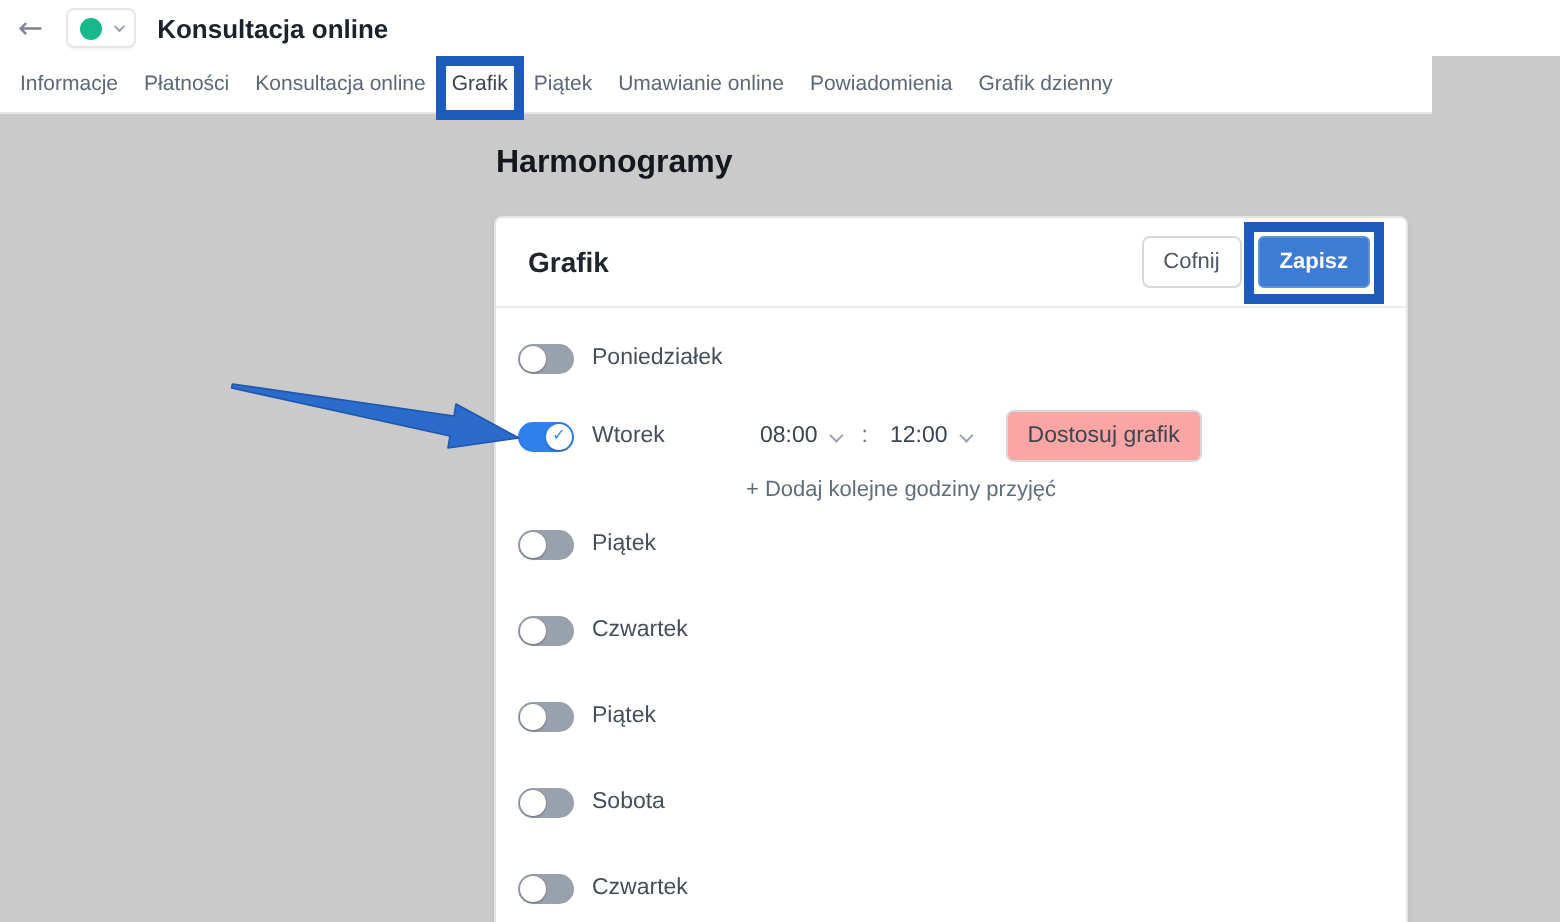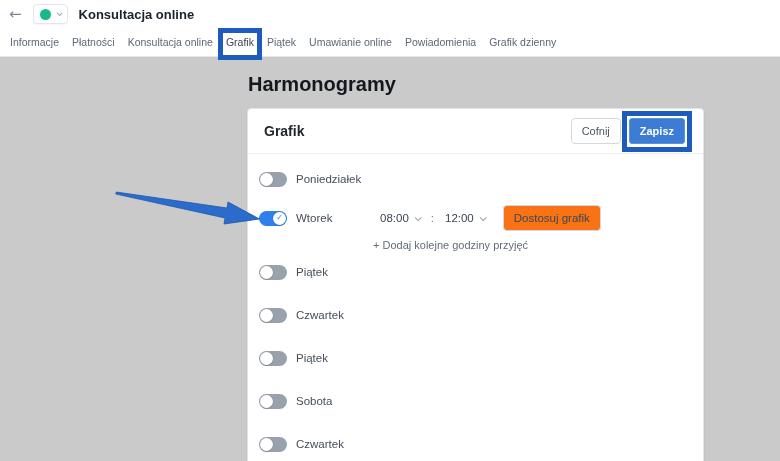--- a/index.html
+++ b/index.html
@@ -23,33 +23,33 @@
     display:flex; align-items:center; gap:6px; cursor:pointer;
     box-shadow:0 1px 1px rgba(0,0,0,0.04);
   }
   .green-dot { width:11px; height:11px; border-radius:50%; background:#17b98a; }
   .chev { display:inline-block; width:5px; height:5px; border-right:1.4px solid #9aa3af; border-bottom:1.4px solid #9aa3af; transform:rotate(45deg) translateY(-1px); }
   .chev.small { width:4px; height:4px; }
   .app-title { margin-left:11px; font-size:13px; font-weight:bold; color:#1b222c; }
 
   
   .tabbar {
-    position:absolute; top:28px; left:0; width:780px; height:29px;
+    position:absolute; top:28px; left:0; width:716px; height:29px;
     background:#fff; border-bottom:1px solid #e4e6ea;
     display:flex; align-items:center; padding-left:10px; gap:13px;
   }
   .tab { font-size:10.5px; color:#5c6877; white-space:nowrap; cursor:pointer; }
   .tab.active-wrap { position:relative; color:#3c4552; z-index:6; }
   .annotation-box {
     position:absolute; left:-8px; right:-8px; top:-8px; bottom:-12px;
     border:5px solid #1d5bbd; z-index:5; pointer-events:none;
   }
 
   
-  .page-heading { position:absolute; left:248px; top:73px; font-size:20px; font-weight:bold; color:#14181e; }
+  .page-heading { position:absolute; left:248px; top:73px; font-size:16px; font-weight:bold; color:#14181e; }
 
   
   .card {
     position:absolute; left:247px; top:108px; width:457px; height:365px;
     background:#fff; border:1px solid #e2e4e8; border-radius:4px 4px 0 0;
     box-shadow:0 1px 3px rgba(0,0,0,0.07);
   }
   .card-header {
     height:45px; display:flex; align-items:center; justify-content:space-between;
     padding:0 18px 0 16px; border-bottom:1px solid #eceef1;
@@ -92,21 +92,21 @@
   .toggle .check { display:none; }
   .toggle.on .check {
     display:block; font-family:"DejaVu Sans", sans-serif;
     font-size:8px; font-weight:bold; color:#2f80ed; line-height:1;
   }
 
   .time-group { display:flex; align-items:center; font-size:11.5px; color:#3c4552; }
   .time-select { display:flex; align-items:center; gap:6px; cursor:pointer; }
   .time-colon { margin:0 11px; color:#6b7480; }
   .btn-adjust {
-    margin-left:18px; background:#f97316; border:1px solid #d5d9de; border-radius:4px;
+    margin-left:18px; background:#fca5a5; border:1px solid #d5d9de; border-radius:4px;
     padding:6px 10px; font-size:11.5px; color:#3c4552; cursor:pointer;
     font-family:inherit; white-space:nowrap;
   }
   .add-hours-link {
     margin:8px 0 13px 114px; font-size:11px; color:#606d7c;
     cursor:pointer; display:inline-block;
   }
   .link-row { height:auto; }
 
   

